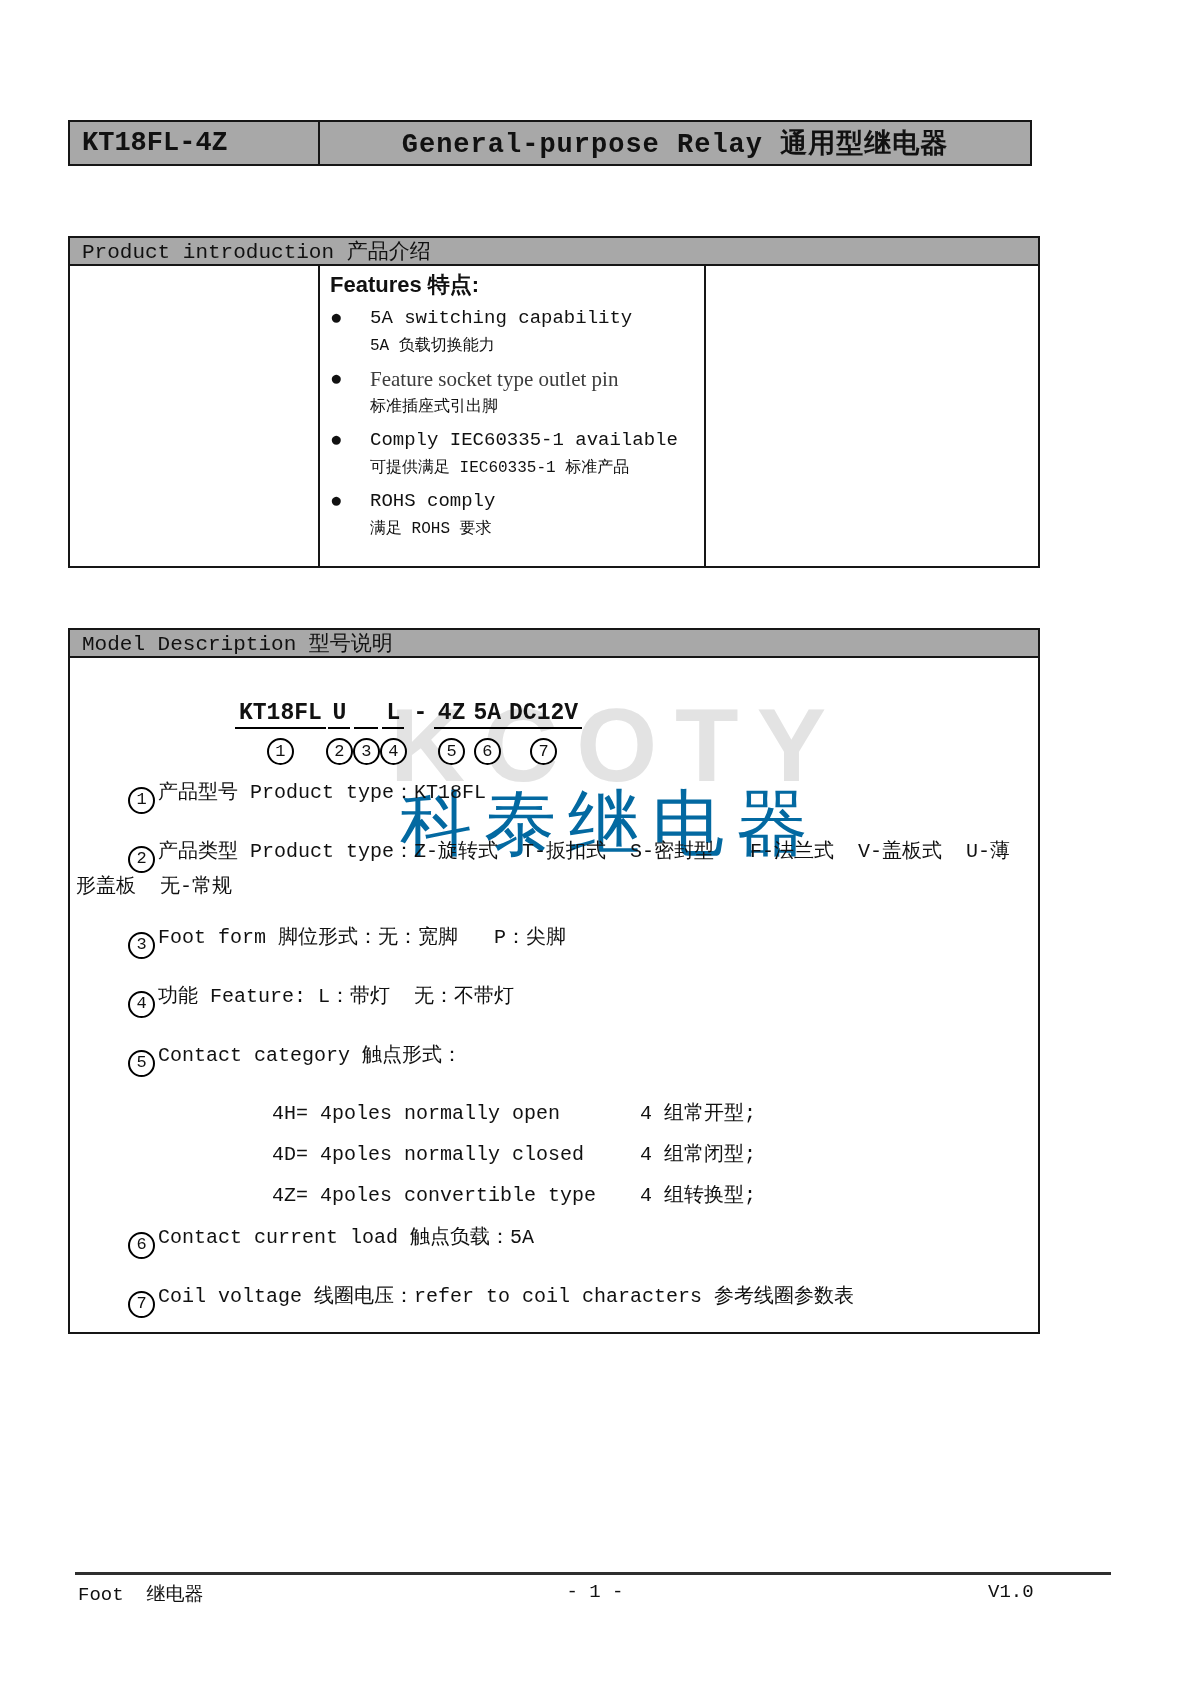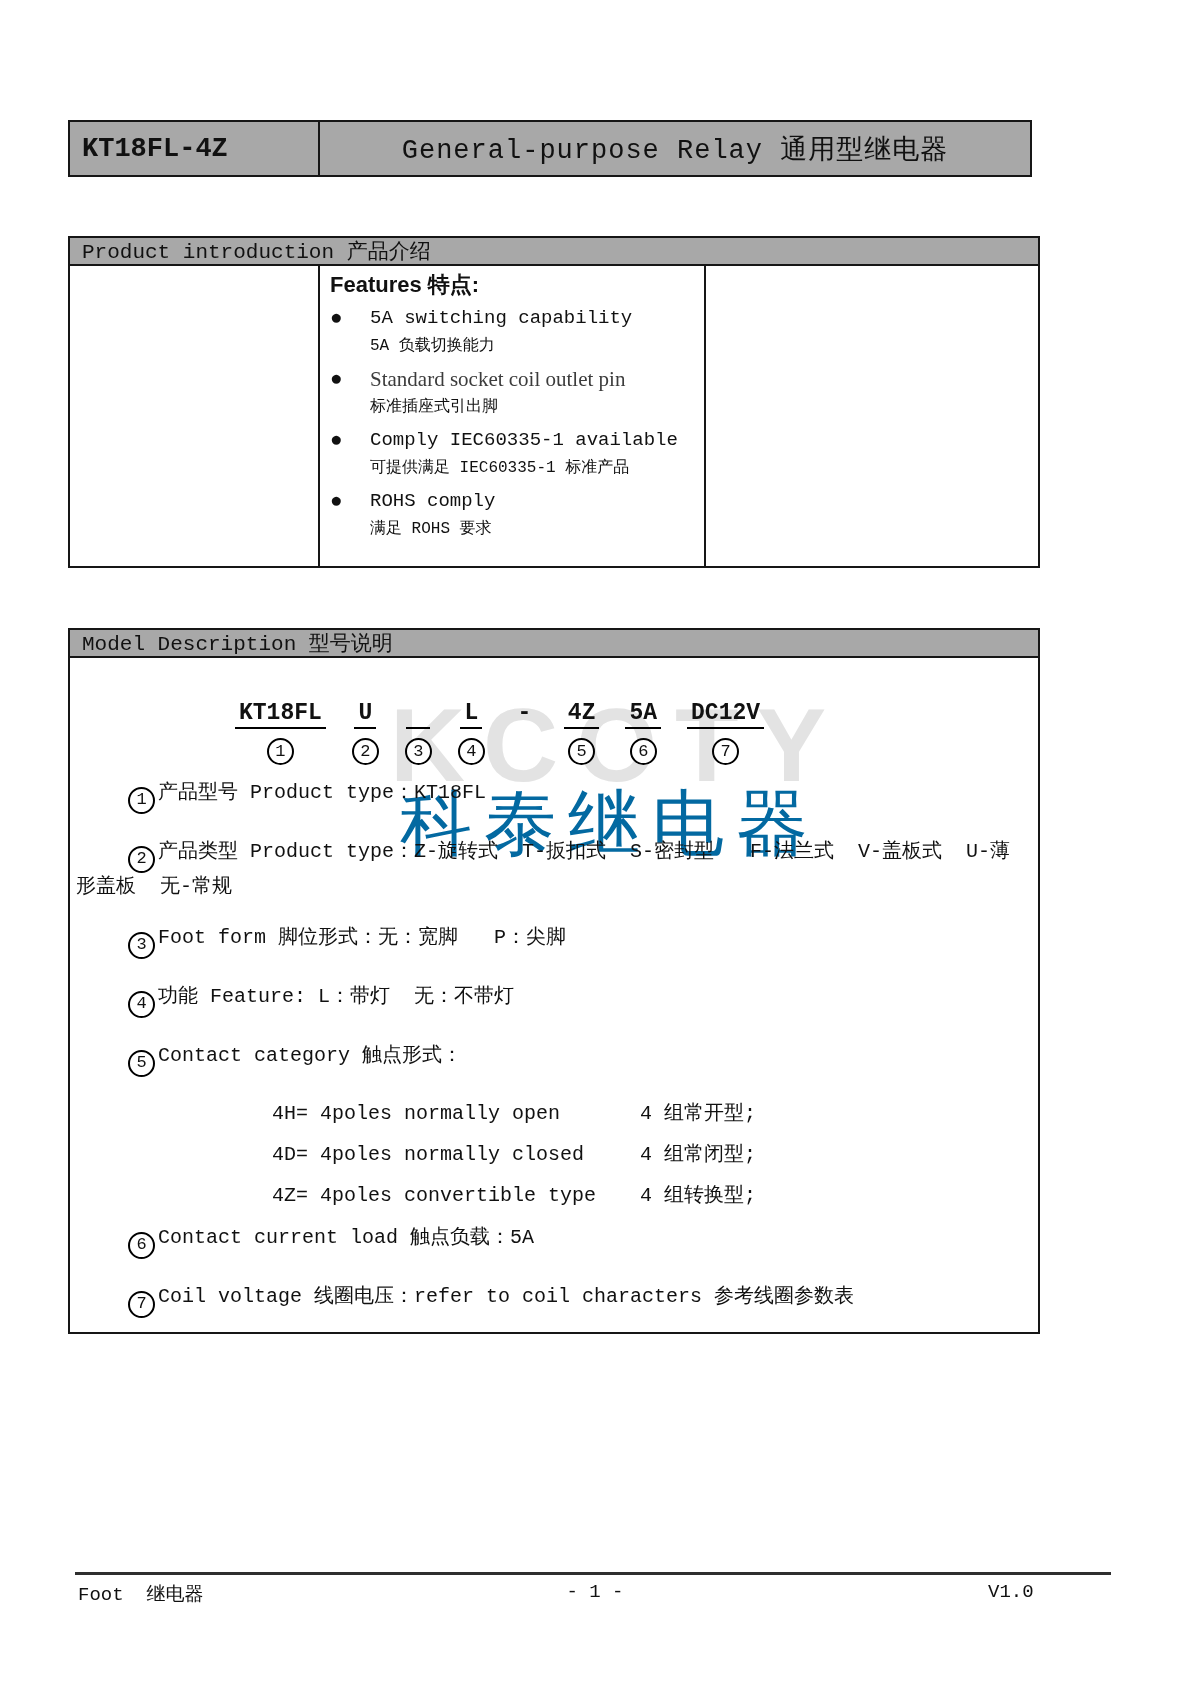--- a/index.html
+++ b/index.html
@@ -1,25 +1,25 @@
 <!DOCTYPE html>
 <html><head>
 <meta charset="utf-8">
 <style>
   html,body{margin:0;padding:0;background:#fff;}
   .page{position:relative;width:1190px;height:1683px;background:#ffffff;overflow:hidden;
         font-family:"Liberation Mono","DejaVu Sans Mono",monospace;color:#111;}
 
   
-  .header-table{position:absolute;left:68px;top:120px;width:964px;height:57px;display:flex;
+  .header-table{position:absolute;left:68px;top:120px;width:964px;height:46px;display:flex;
                 background:#a8a8a8;border:2px solid #161616;box-sizing:border-box;}
   .header-cell-model{width:250px;border-right:2px solid #161616;display:flex;align-items:center;
                      padding-left:12px;font-size:27px;font-weight:bold;box-sizing:border-box;}
   .header-cell-title{flex:1;display:flex;align-items:center;justify-content:center;
-                     font-size:27px;font-weight:normal;letter-spacing:1px;}
+                     font-size:27px;font-weight:bold;letter-spacing:1px;}
 
   
   .section{position:absolute;left:68px;width:972px;box-sizing:border-box;}
   .sec-bar{height:30px;background:#a8a8a8;border:2px solid #161616;box-sizing:border-box;
            display:flex;align-items:center;padding-left:12px;font-size:21px;white-space:pre;}
   #intro{top:236px;}
   .intro-body{display:flex;height:302px;border:2px solid #161616;border-top:none;box-sizing:border-box;}
   .col-left{width:250px;border-right:2px solid #161616;box-sizing:border-box;}
   .col-mid{width:386px;border-right:2px solid #161616;box-sizing:border-box;
            padding:5px 24px 0 10px;overflow:hidden;}
@@ -35,21 +35,21 @@
 
   #model{top:628px;}
   .model-body{height:676px;border:2px solid #161616;border-top:none;box-sizing:border-box;
               position:relative;overflow:hidden;}
   .wm-latin{position:absolute;left:320px;top:28px;z-index:0;
             font-family:"Liberation Sans","DejaVu Sans",sans-serif;font-weight:bold;
             font-size:104px;letter-spacing:18px;color:#e3e3e3;user-select:none;}
   .wm-cjk{position:absolute;left:330px;top:118px;z-index:0;
           font-size:72px;letter-spacing:12px;color:#0369a1;user-select:none;}
 
-  .code-row{position:relative;z-index:1;margin:42px 13px 0 165px;display:flex;gap:26px;
+  .code-row{position:relative;z-index:1;margin:42px 13px 0 165px;display:flex;
             align-items:center;}
   .seg{display:flex;flex-direction:column;align-items:center;gap:9px;}
   .seg-text{font-size:23px;font-weight:bold;line-height:26px;min-height:26px;
             border-bottom:2px solid #000;padding:0 4px 1px;}
   .seg-text.blank{min-width:16px;}
   .seg-text.nounder{border-bottom:none;padding-bottom:3px;}
   .circ{display:inline-flex;width:27px;height:27px;border:2px solid #000;border-radius:50%;
         align-items:center;justify-content:center;font-size:17px;box-sizing:border-box;
         background:#fff;flex:0 0 auto;}
   .circ.hidden{visibility:hidden;}
@@ -96,21 +96,21 @@
     <span class="bullet">●</span>
     <div class="ftxt">
       <div class="f-en">5A switching capability</div>
       <div class="f-zh">5A 负载切换能力</div>
     </div>
   </div>
 
   <div class="feature">
     <span class="bullet">●</span>
     <div class="ftxt">
-      <div class="f-en serif">Standard socket coil outlet pin</div>
+      <div class="f-en serif">Feature socket type outlet pin</div>
       <div class="f-zh">标准插座式引出脚</div>
     </div>
   </div>
 
   <div class="feature">
     <span class="bullet">●</span>
     <div class="ftxt">
       <div class="f-en">Comply IEC60335-1 available</div>
       <div class="f-zh">可提供满足 IEC60335-1 标准产品</div>
     </div>

